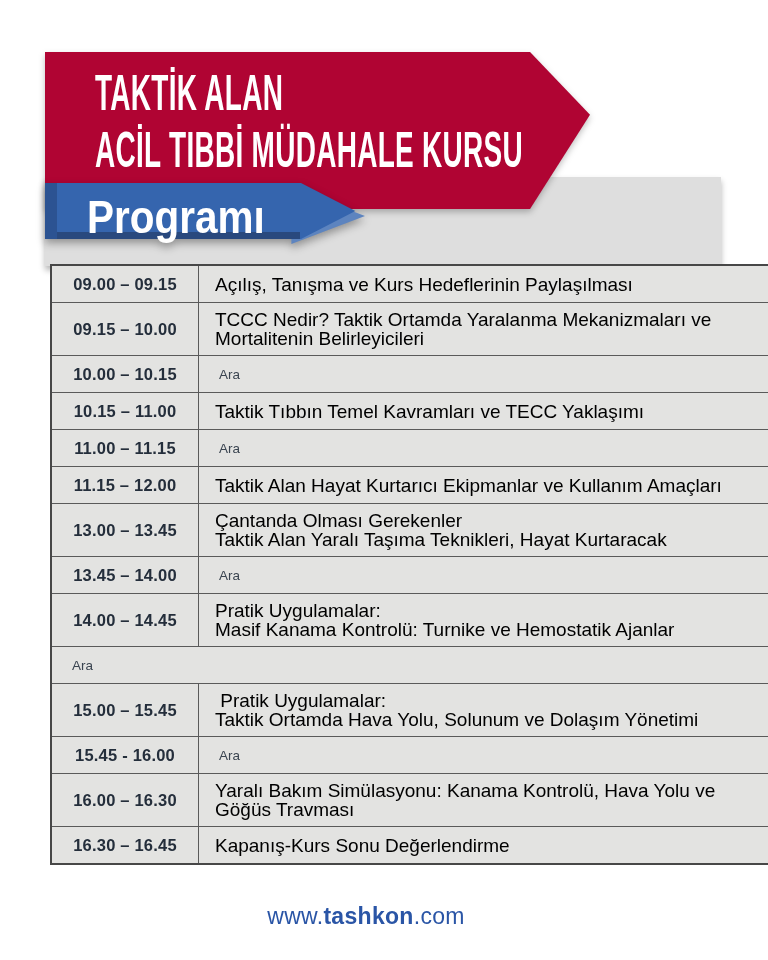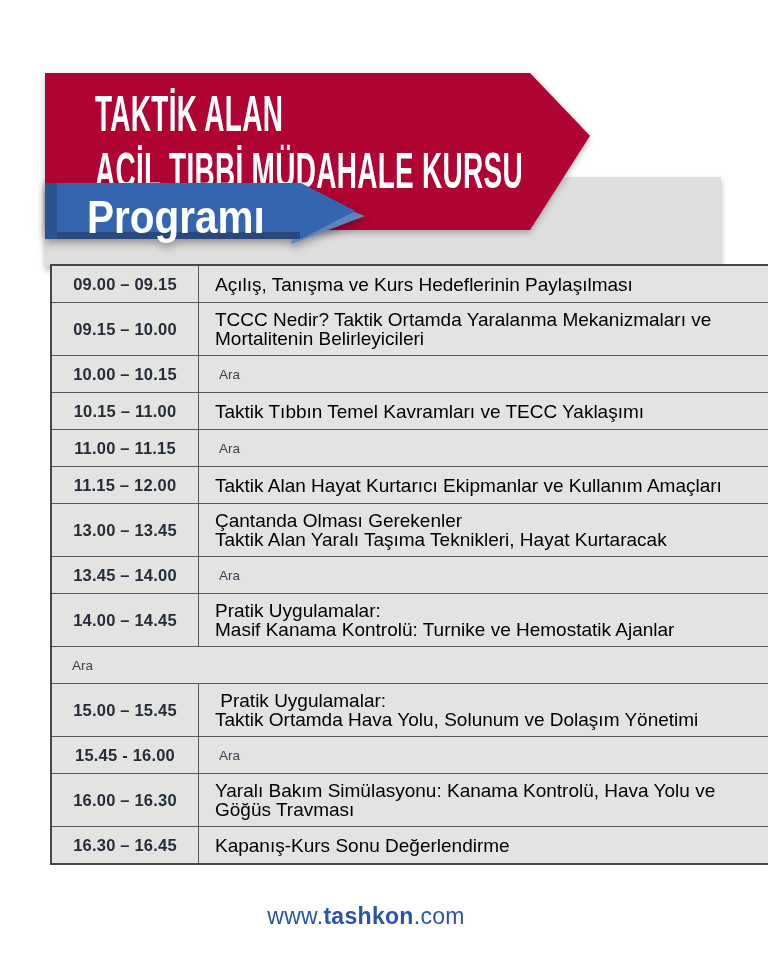--- a/index.html
+++ b/index.html
@@ -13,21 +13,20 @@
   .gray-strip{
     position:absolute;left:45px;top:177px;width:676px;height:89px;
     background:#dedede;
     box-shadow:0 4px 6px rgba(0,0,0,0.30);
   }
 
   
   .red-arrow{
     position:absolute;left:45px;top:52px;width:545px;height:157px;
     filter:drop-shadow(0 3px 3px rgba(0,0,0,0.25));
-    margin-top:21px;
   }
   .red-arrow .shape{
     position:absolute;inset:0;background:#b00433;
     clip-path:polygon(0 0,89% 0,100% 40%,89% 100%,0 100%);
   }
   .red-title{position:absolute;left:50px;top:12px;}
   .title-line{height:57px;display:flex;align-items:center;}
   .title-line span{
     display:inline-block;white-space:nowrap;color:#ffffff;font-weight:bold;
     font-size:50px;letter-spacing:0.5px;

